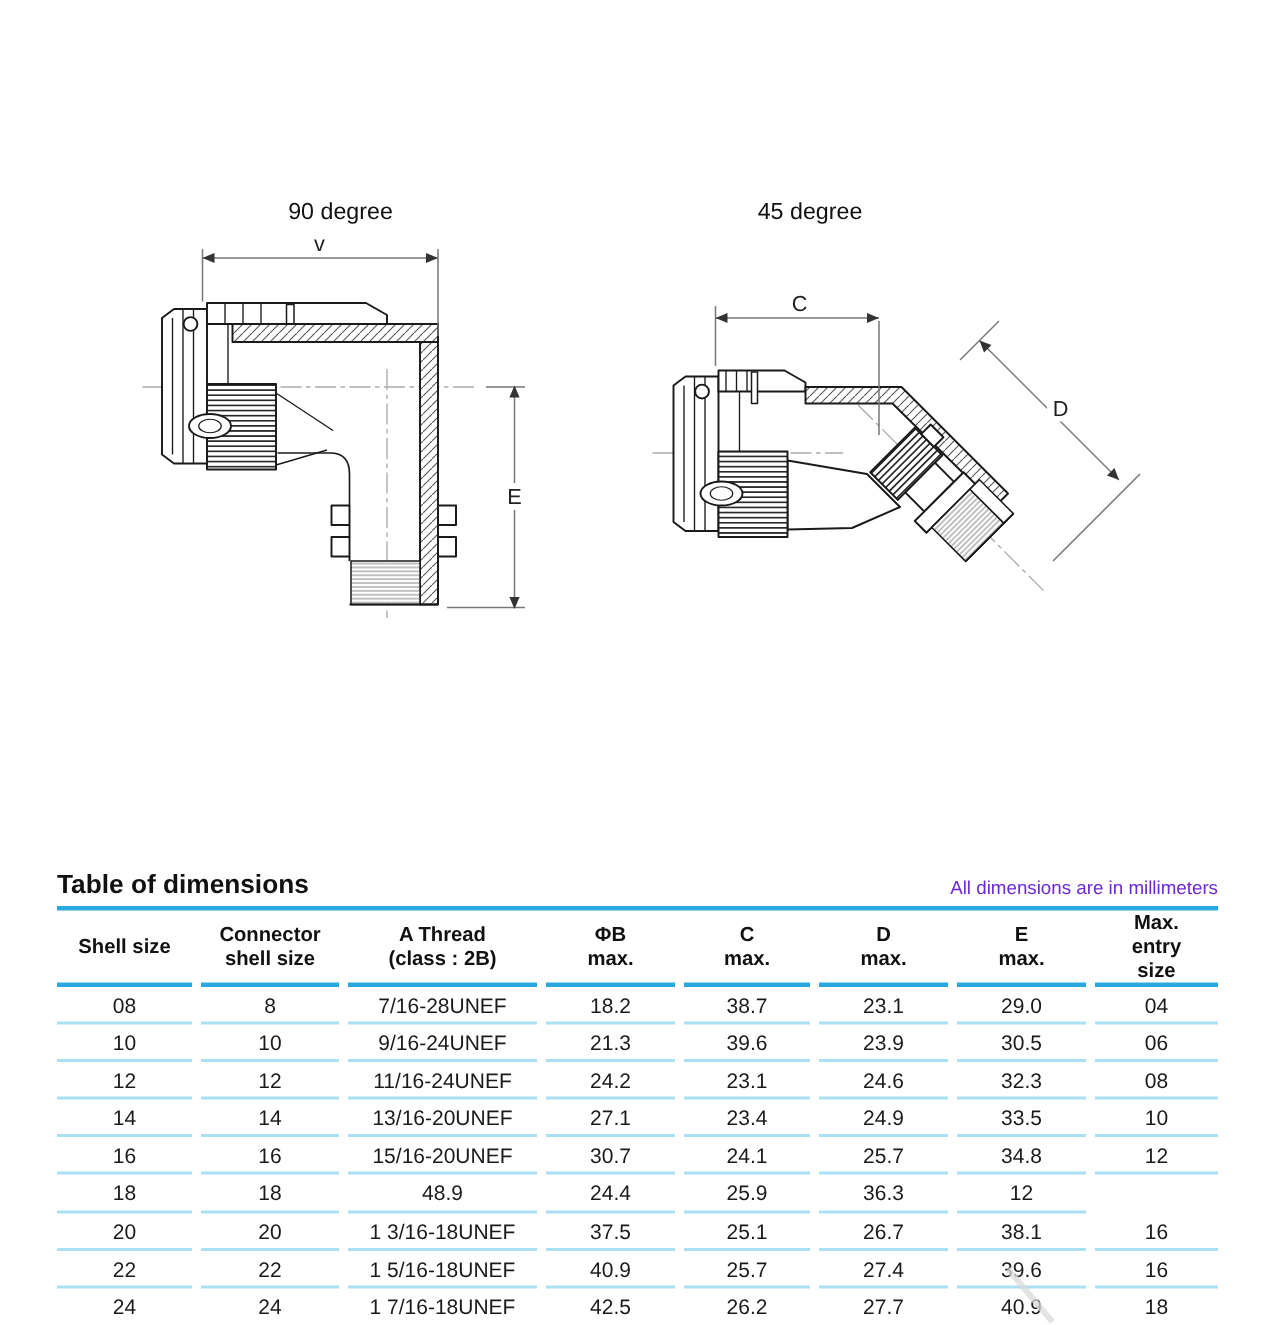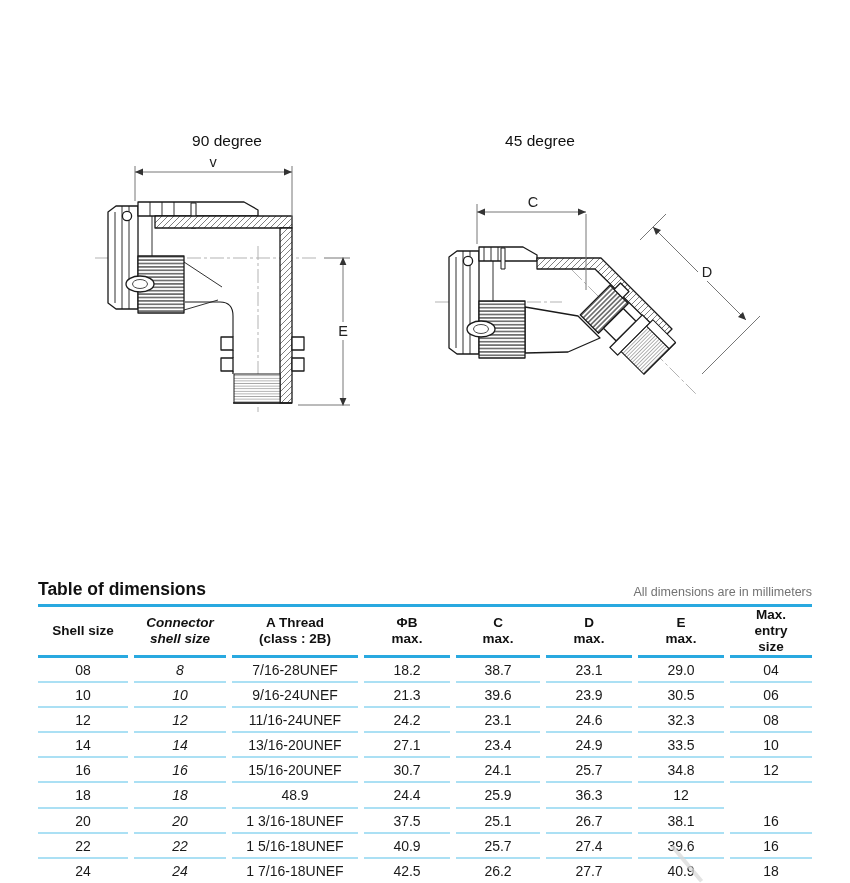--- a/index.html
+++ b/index.html
@@ -9,26 +9,26 @@
 
   
   #drawings{ position:absolute; left:0; top:125px; }
   .dwg-title{ font-size:15.5px; fill:#111; }
   .dim-label{ font-size:14.5px; fill:#222; }
 
   
   #table-block{ position:absolute; left:38px; top:576px; width:774px; }
   #table-caption-row{ display:flex; justify-content:space-between; align-items:flex-end; height:24px; }
   #table-title{ font-size:17.5px; font-weight:bold; color:#111; }
-  #units-note{ font-size:12.5px; color:#737373; padding-bottom:1px; }
+  #units-note{ font-size:12.5px; color:#6d28d9; padding-bottom:1px; }
   #top-rule{ height:3px; background:var(--accent); margin-top:4px; }
   .trow{ display:flex; gap:6px; }
   .tcell{ box-sizing:border-box; text-align:center; }
   .trow .tcell:nth-child(1){ width:90px; }
-  .trow .tcell:nth-child(2){ width:92px;font-style:italic; }
+  .trow .tcell:nth-child(2){ width:92px; }
   .trow .tcell:nth-child(3){ width:126px; }
   .trow .tcell:nth-child(4){ width:86px; }
   .trow .tcell:nth-child(5){ width:84px; }
   .trow .tcell:nth-child(6){ width:86px; }
   .trow .tcell:nth-child(7){ width:86px; }
   .trow .tcell:nth-child(8){ width:82px; }
   #table-head .tcell{
     height:51px; display:flex; align-items:center; justify-content:center;
     font-size:13.5px; font-weight:bold; color:#111; line-height:16px;
     white-space:pre-line; border-bottom:3px solid var(--accent);

